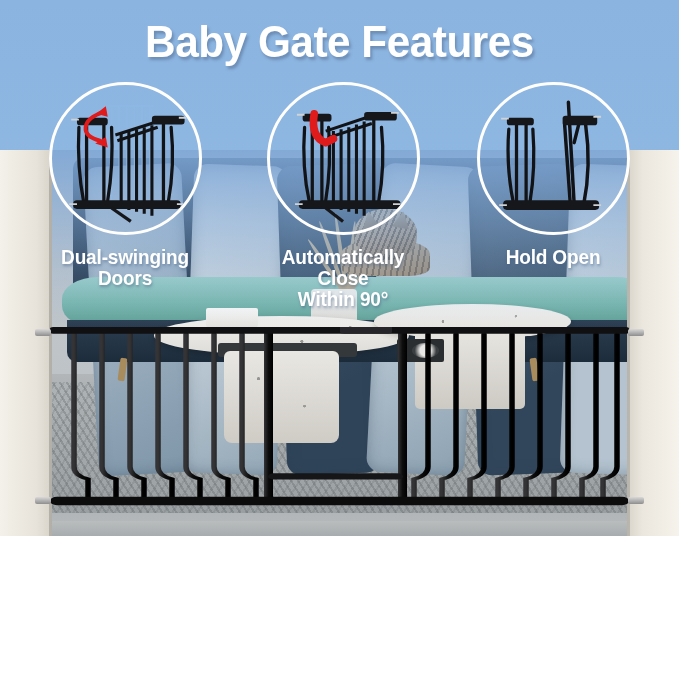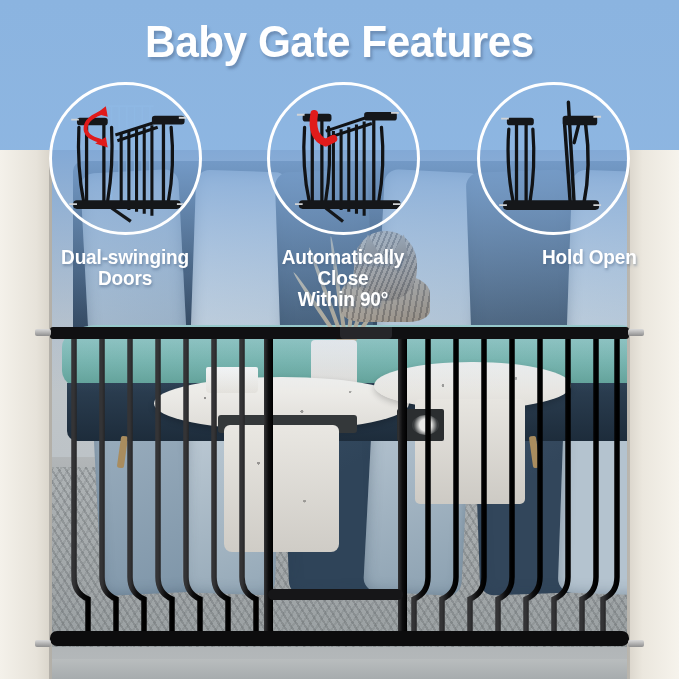--- a/index.html
+++ b/index.html
@@ -6,21 +6,21 @@
   html,body { width:679px; height:679px; }
   body {
     font-family:"Liberation Sans", sans-serif;
     background:#ffffff;
     overflow:hidden;
   }
 
   #stage {
     position:relative;
     width:679px;
-    height:679px;
+    height:536px;
     overflow:hidden;
     background:linear-gradient(180deg,#8bb4e0 0%, #8fb7e2 38%, #a9c6e6 62%, #d4d6d4 80%, #e9e6e0 100%);
   }
 
   
   #photo {
     position:absolute;
     left:50px; top:150px; right:50px; bottom:0;
     overflow:hidden;
   }
@@ -223,21 +223,21 @@
     font-family:"Liberation Sans", sans-serif;
     transform:scaleX(.94);
     text-shadow:2px 3px 3px rgba(70,95,130,.45);
     white-space:nowrap;
   }
 
   
   .feature { position:absolute; top:82px; width:180px; text-align:center; }
   .f1 { left:35px; }
   .f2 { left:253px; }
-  .f3 { left:463px;text-align:right; }
+  .f3 { left:463px; }
 
   .circle {
     position:relative;
     width:153px; height:153px;
     margin:0 auto;
     border-radius:50%;
     border:3.5px solid #ffffff;
     overflow:hidden;
   }
   .circle svg { position:absolute; inset:0; width:100%; height:100%; }

